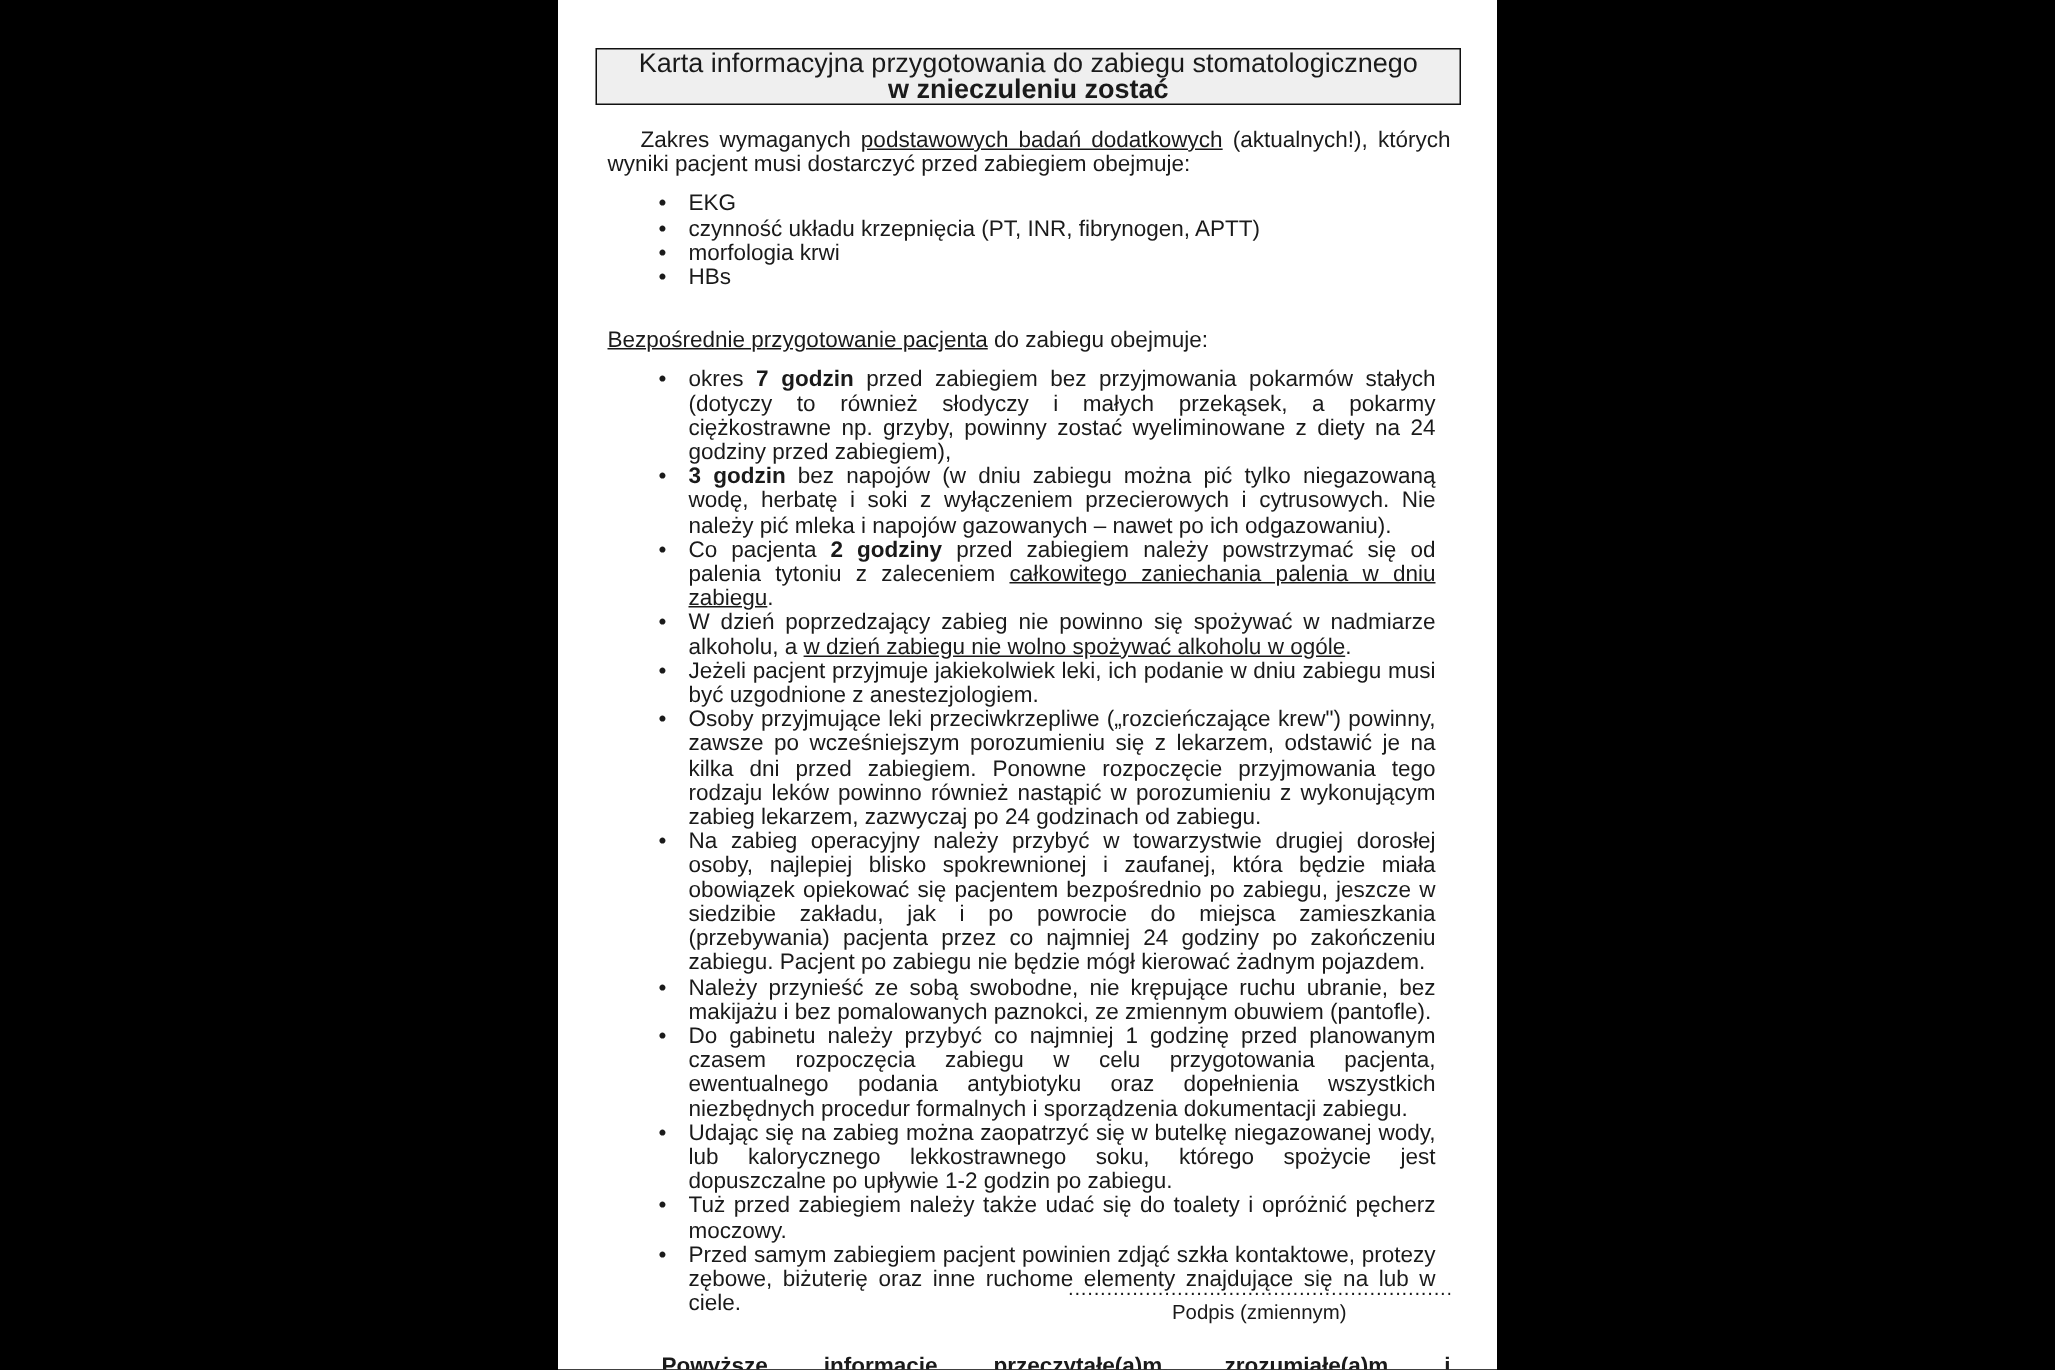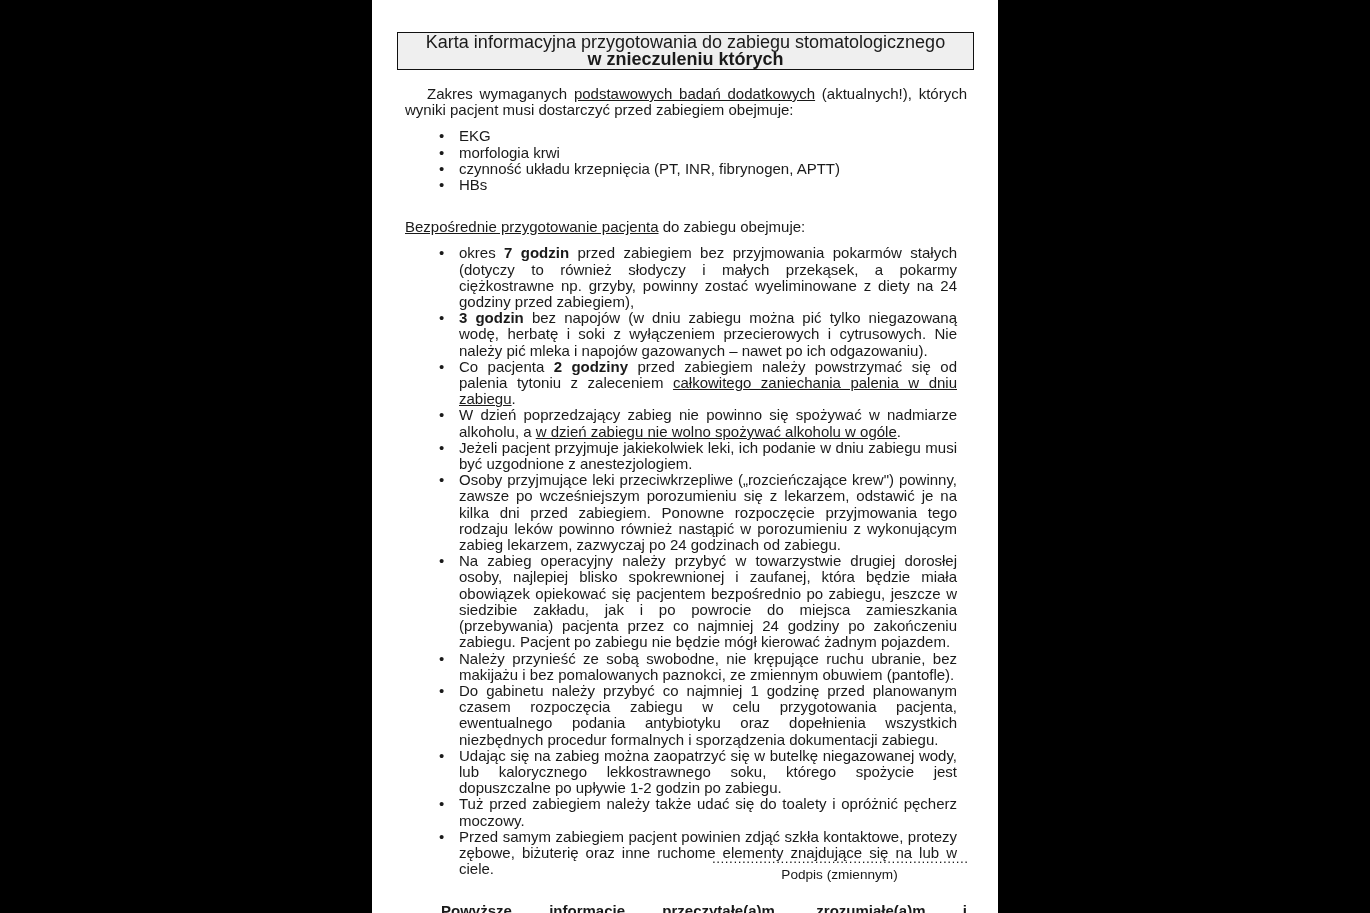--- a/index.html
+++ b/index.html
@@ -38,29 +38,29 @@
     }
     .sig-line { letter-spacing: 0.5px; line-height: 14px; overflow: hidden; white-space: nowrap; }
     .sig-label { margin-top: 1px; padding-left: 0; }
   </style>
 </head>
 <body>
 
 <div class="page">
   <div class="title-box">
     <div>Karta informacyjna przygotowania do zabiegu stomatologicznego</div>
-    <div class="t2">w znieczuleniu których</div>
+    <div class="t2">w znieczuleniu zostać</div>
   </div>
 
   <div class="content">
     <p class="indent"><span>Zakres wymaganych </span><span class="u">podstawowych badań dodatkowych</span><span> (aktualnych!), których wyniki pacjent musi dostarczyć przed zabiegiem obejmuje:</span></p>
     <ul class="simple">
       <li>EKG</li>
+      <li>czynność układu krzepnięcia (PT, INR, fibrynogen, APTT)</li>
       <li>morfologia krwi</li>
-      <li>czynność układu krzepnięcia (PT, INR, fibrynogen, APTT)</li>
       <li>HBs</li>
     </ul>
     <div class="gap"></div>
     <p><span class="u">Bezpośrednie przygotowanie pacjenta</span><span> do zabiegu obejmuje:</span></p>
     <ul>
       <li><span>okres </span><b>7 godzin</b><span> przed zabiegiem bez przyjmowania pokarmów stałych (dotyczy to również słodyczy i małych przekąsek, a pokarmy ciężkostrawne np. grzyby, powinny zostać wyeliminowane z diety na 24 godziny przed zabiegiem),</span></li>
       <li><b>3 godzin</b><span> bez napojów (w dniu zabiegu można pić tylko niegazowaną wodę, herbatę i soki z wyłączeniem przecierowych i cytrusowych. Nie należy pić mleka i napojów gazowanych – nawet po ich odgazowaniu).</span></li>
       <li><span>Co pacjenta </span><b>2 godziny</b><span> przed zabiegiem należy powstrzymać się od palenia tytoniu z zaleceniem </span><span class="u">całkowitego zaniechania palenia w dniu zabiegu</span><span>.</span></li>
       <li><span>W dzień poprzedzający zabieg nie powinno się spożywać w nadmiarze alkoholu, a </span><span class="u">w dzień zabiegu nie wolno spożywać alkoholu w ogóle</span><span>.</span></li>
       <li>Jeżeli pacjent przyjmuje jakiekolwiek leki, ich podanie w dniu zabiegu musi być uzgodnione z anestezjologiem.</li>

